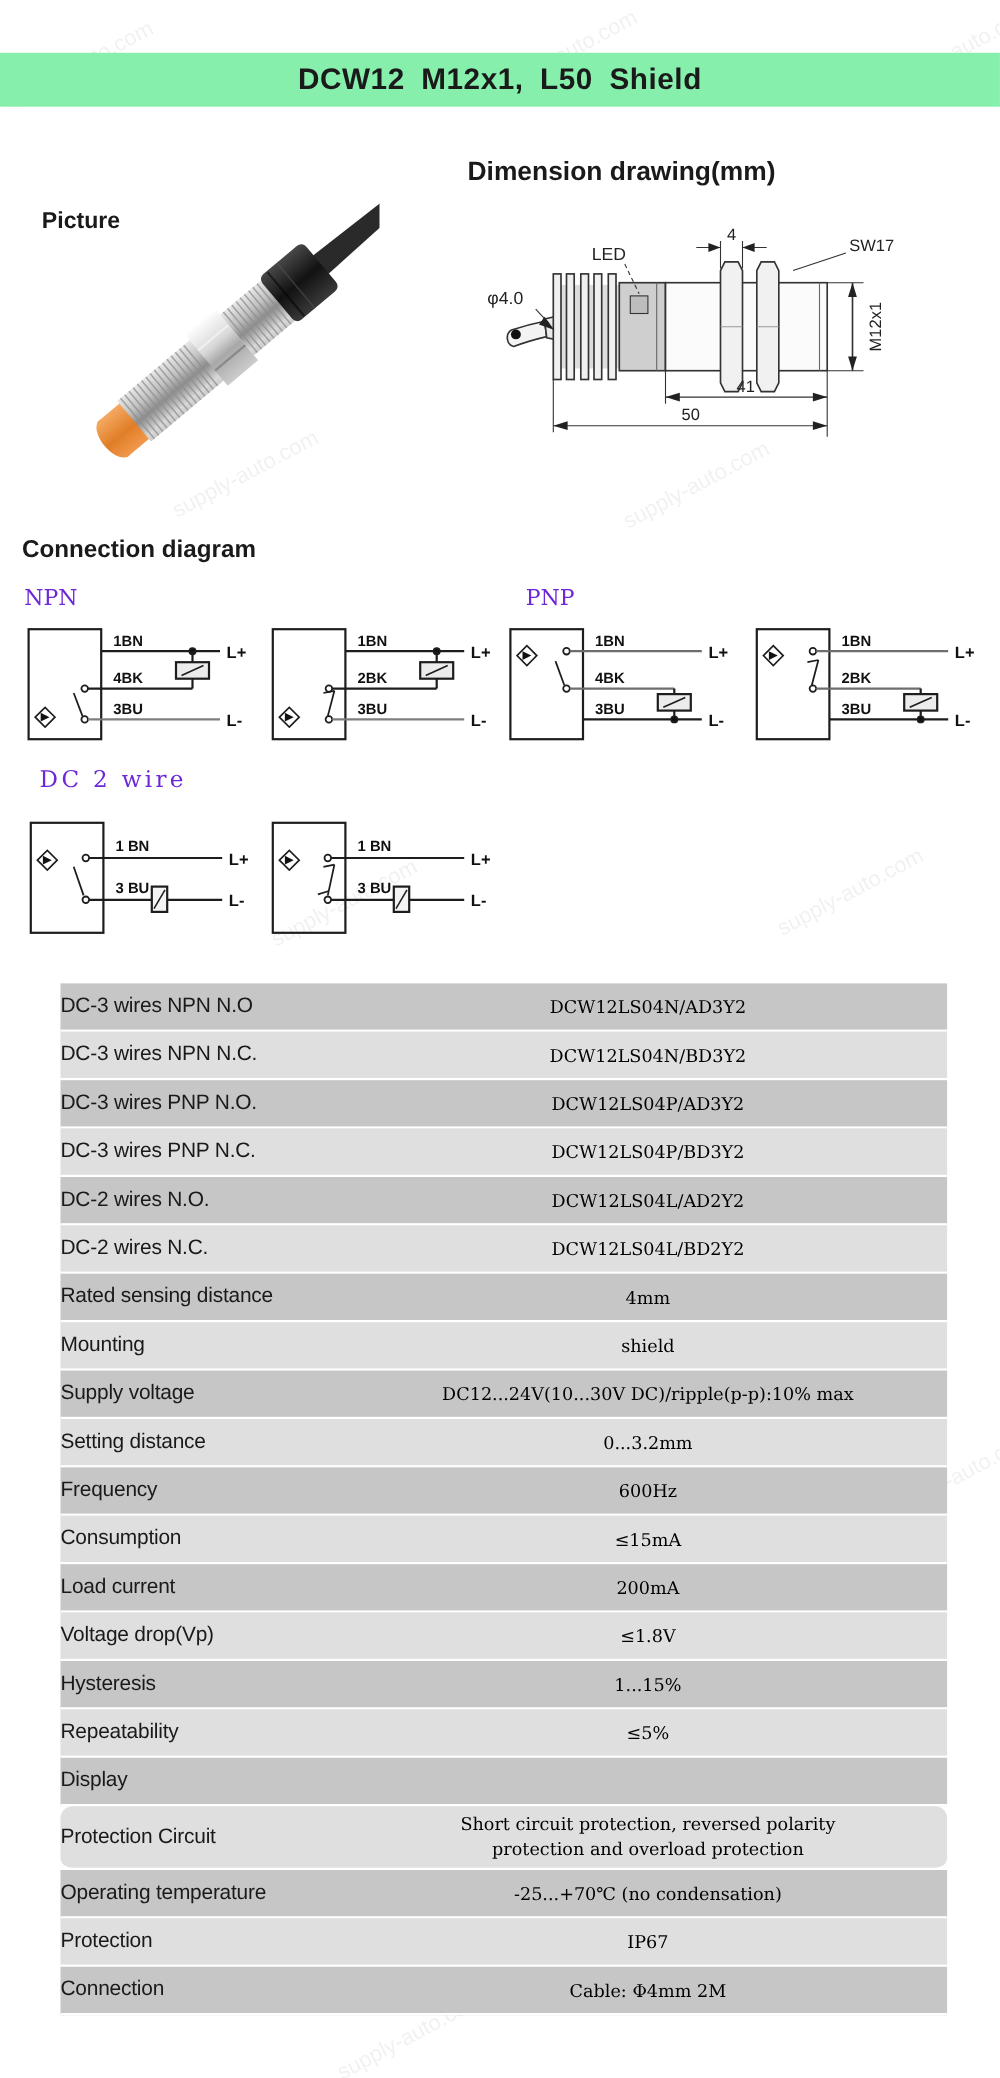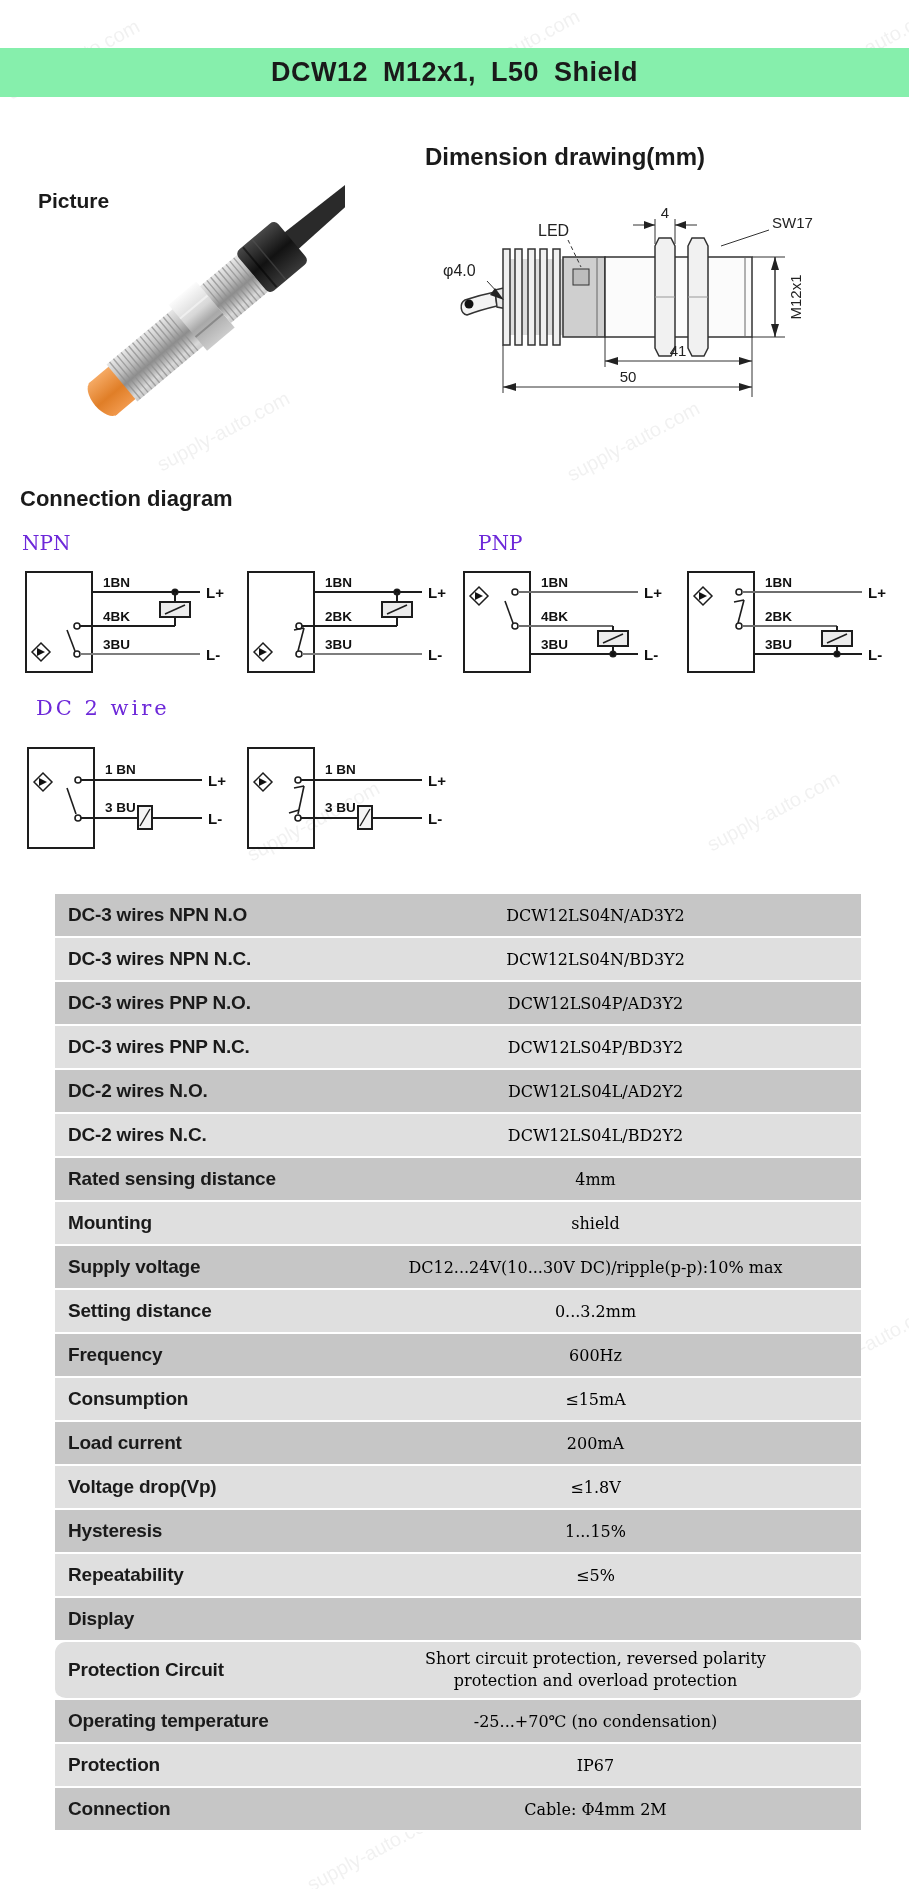--- a/index.html
+++ b/index.html
@@ -26,21 +26,21 @@
   .diag{position:absolute;}
   #diag0{left:24px;top:570px;}  #diag1{left:246px;top:570px;}
   #diag2{left:462px;top:570px;} #diag3{left:686px;top:570px;}
   #diag4{left:26px;top:740px;}  #diag5{left:246px;top:740px;}
   
   #spec-table{position:absolute;left:55px;top:894px;width:806px;}
   .spec-row{display:flex;align-items:center;height:42px;border-bottom:2px solid #fff;}
   .spec-row.dark{background:#c6c6c6;}
   .spec-row.light{background:#dfdfdf;}
   .spec-row.tall{height:56px;border-radius:11px;}
-  .spec-label{width:262px;padding-left:13px;font-size:19px;font-weight:700;letter-spacing:-0.2px;}
+  .spec-label{width:262px;font-size:19px;font-weight:400;letter-spacing:-0.2px;}
   .spec-value{flex:1;text-align:center;font-family:"DejaVu Serif",serif;font-size:16px;color:#000000;}
   .spec-value.small{font-size:16px;line-height:1.4;max-width:420px;margin:0 auto;}
 </style>
 </head>
 <body>
 
 <div id="page">
 
   <span class="wm" style="left:0px;top:48px">supply-auto.com</span>
   <span class="wm" style="left:440px;top:38px">supply-auto.com</span>

